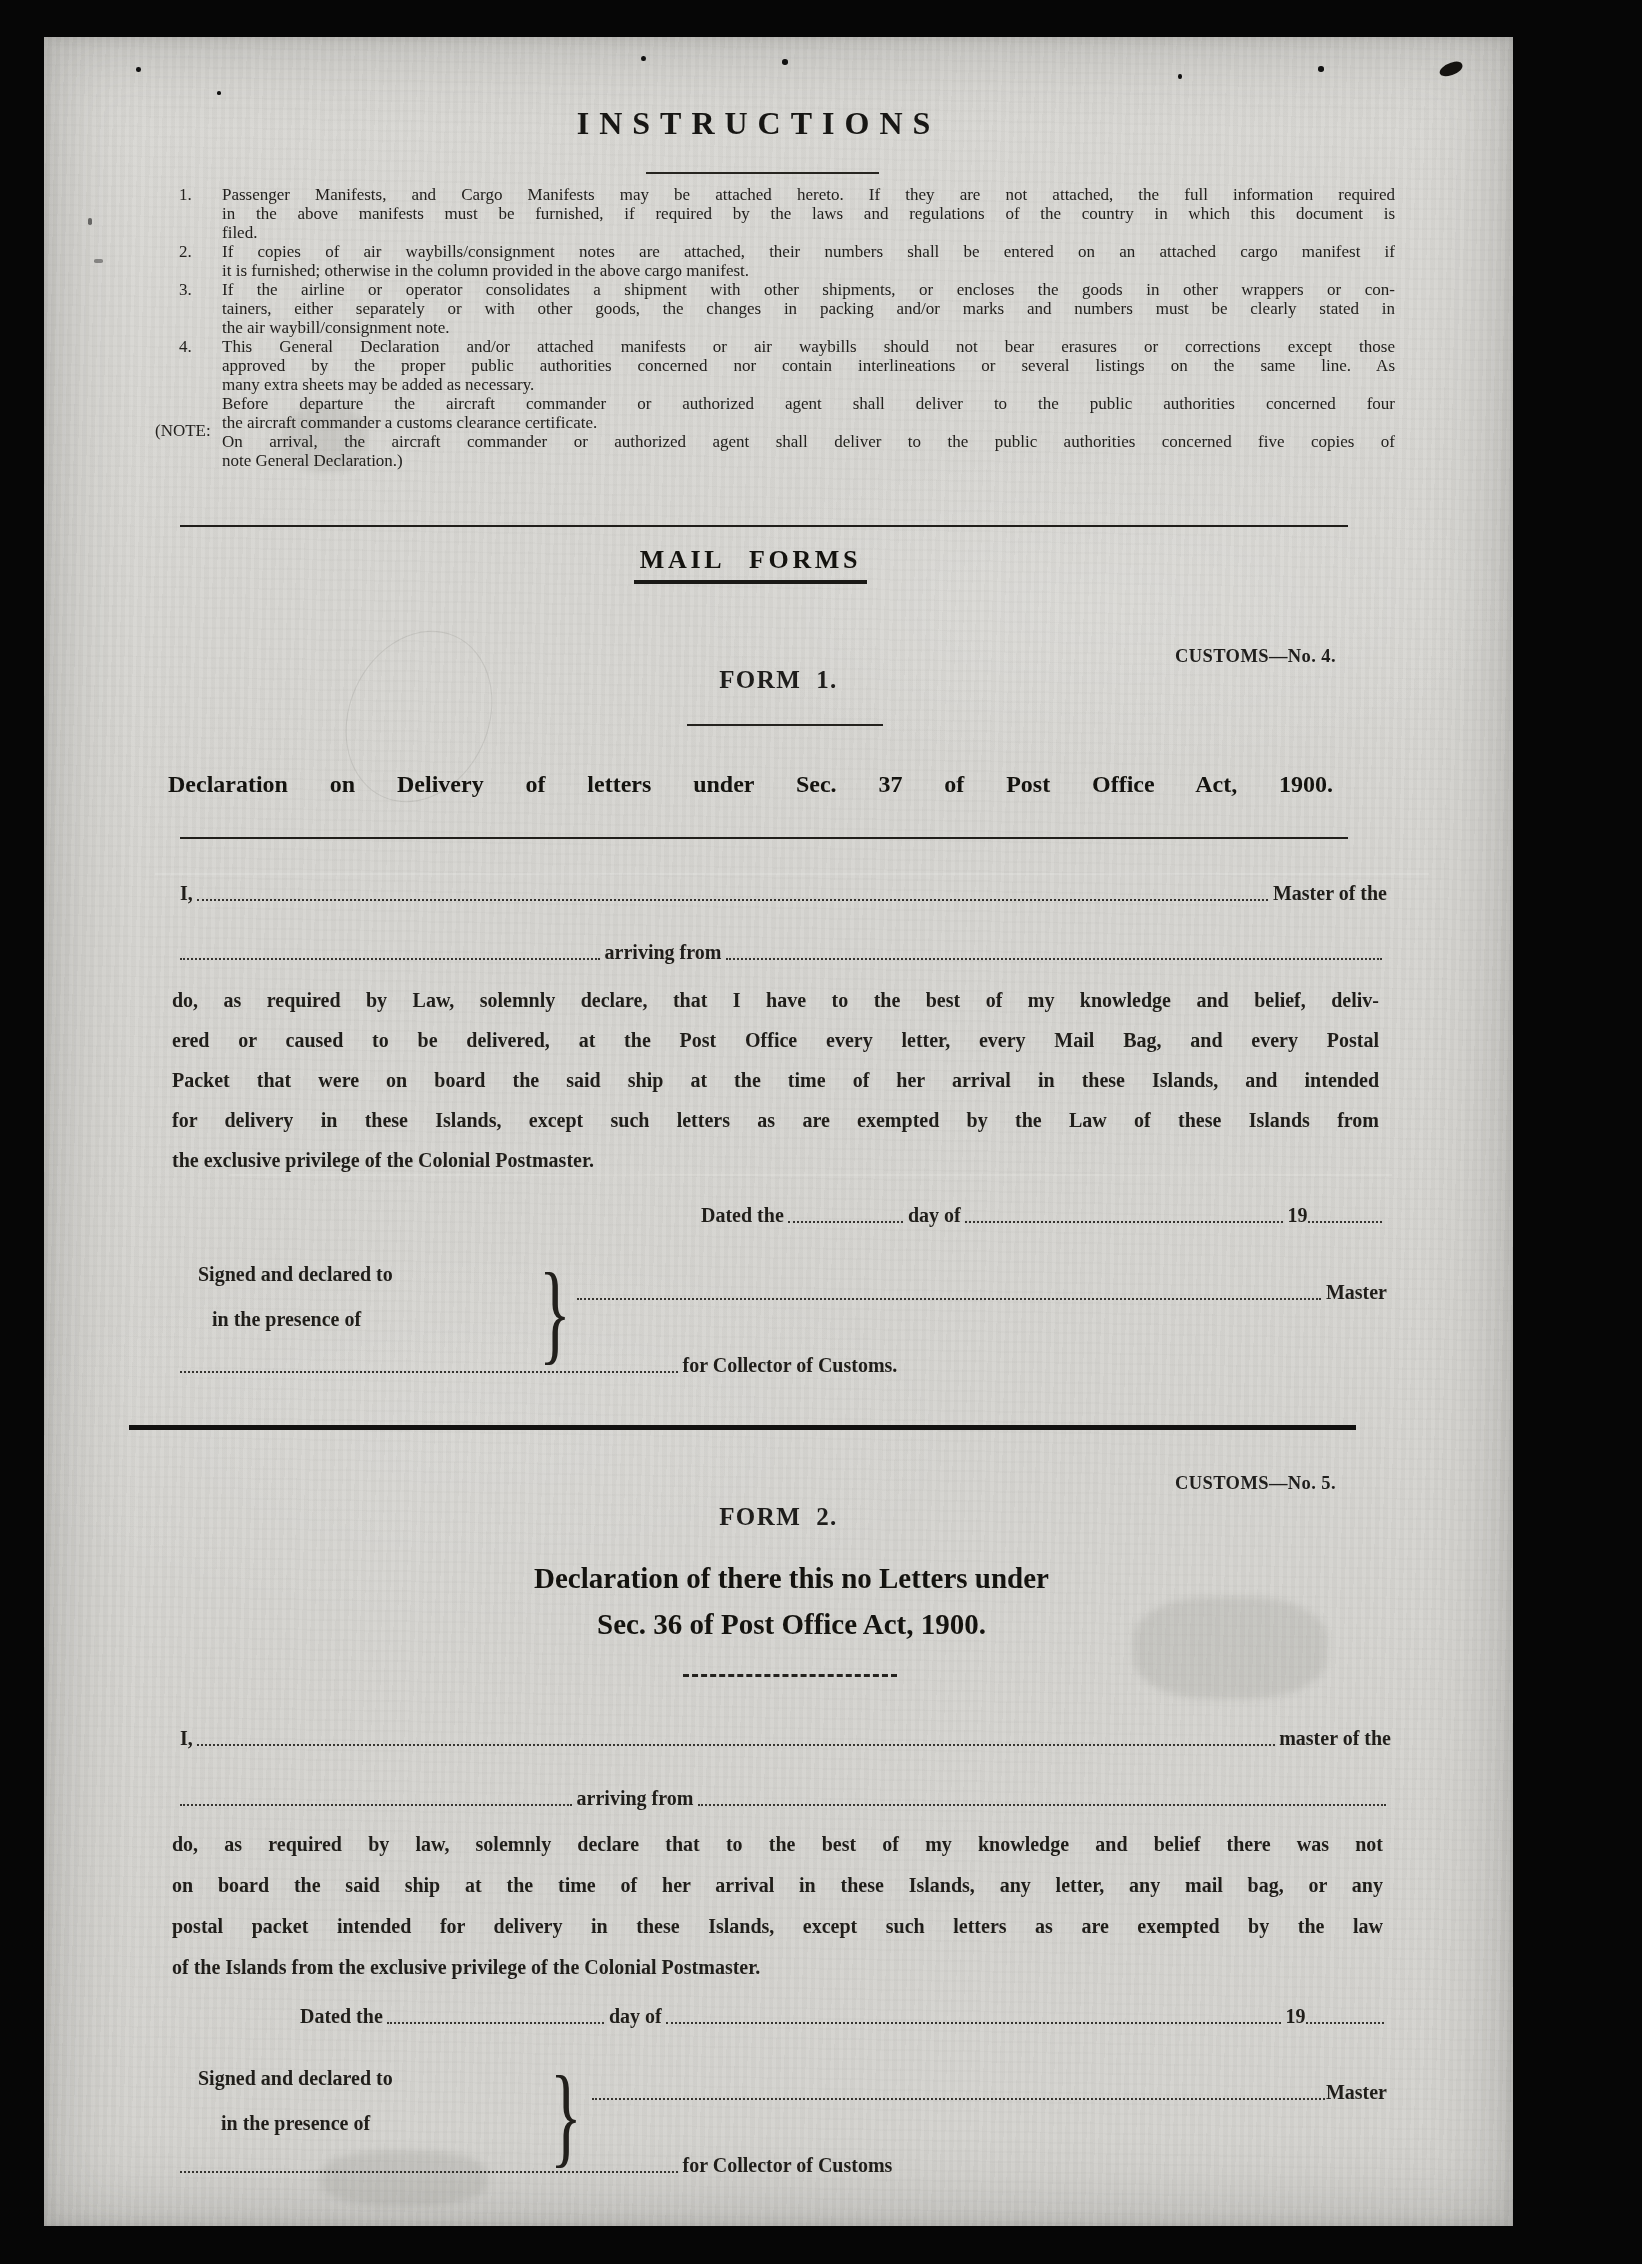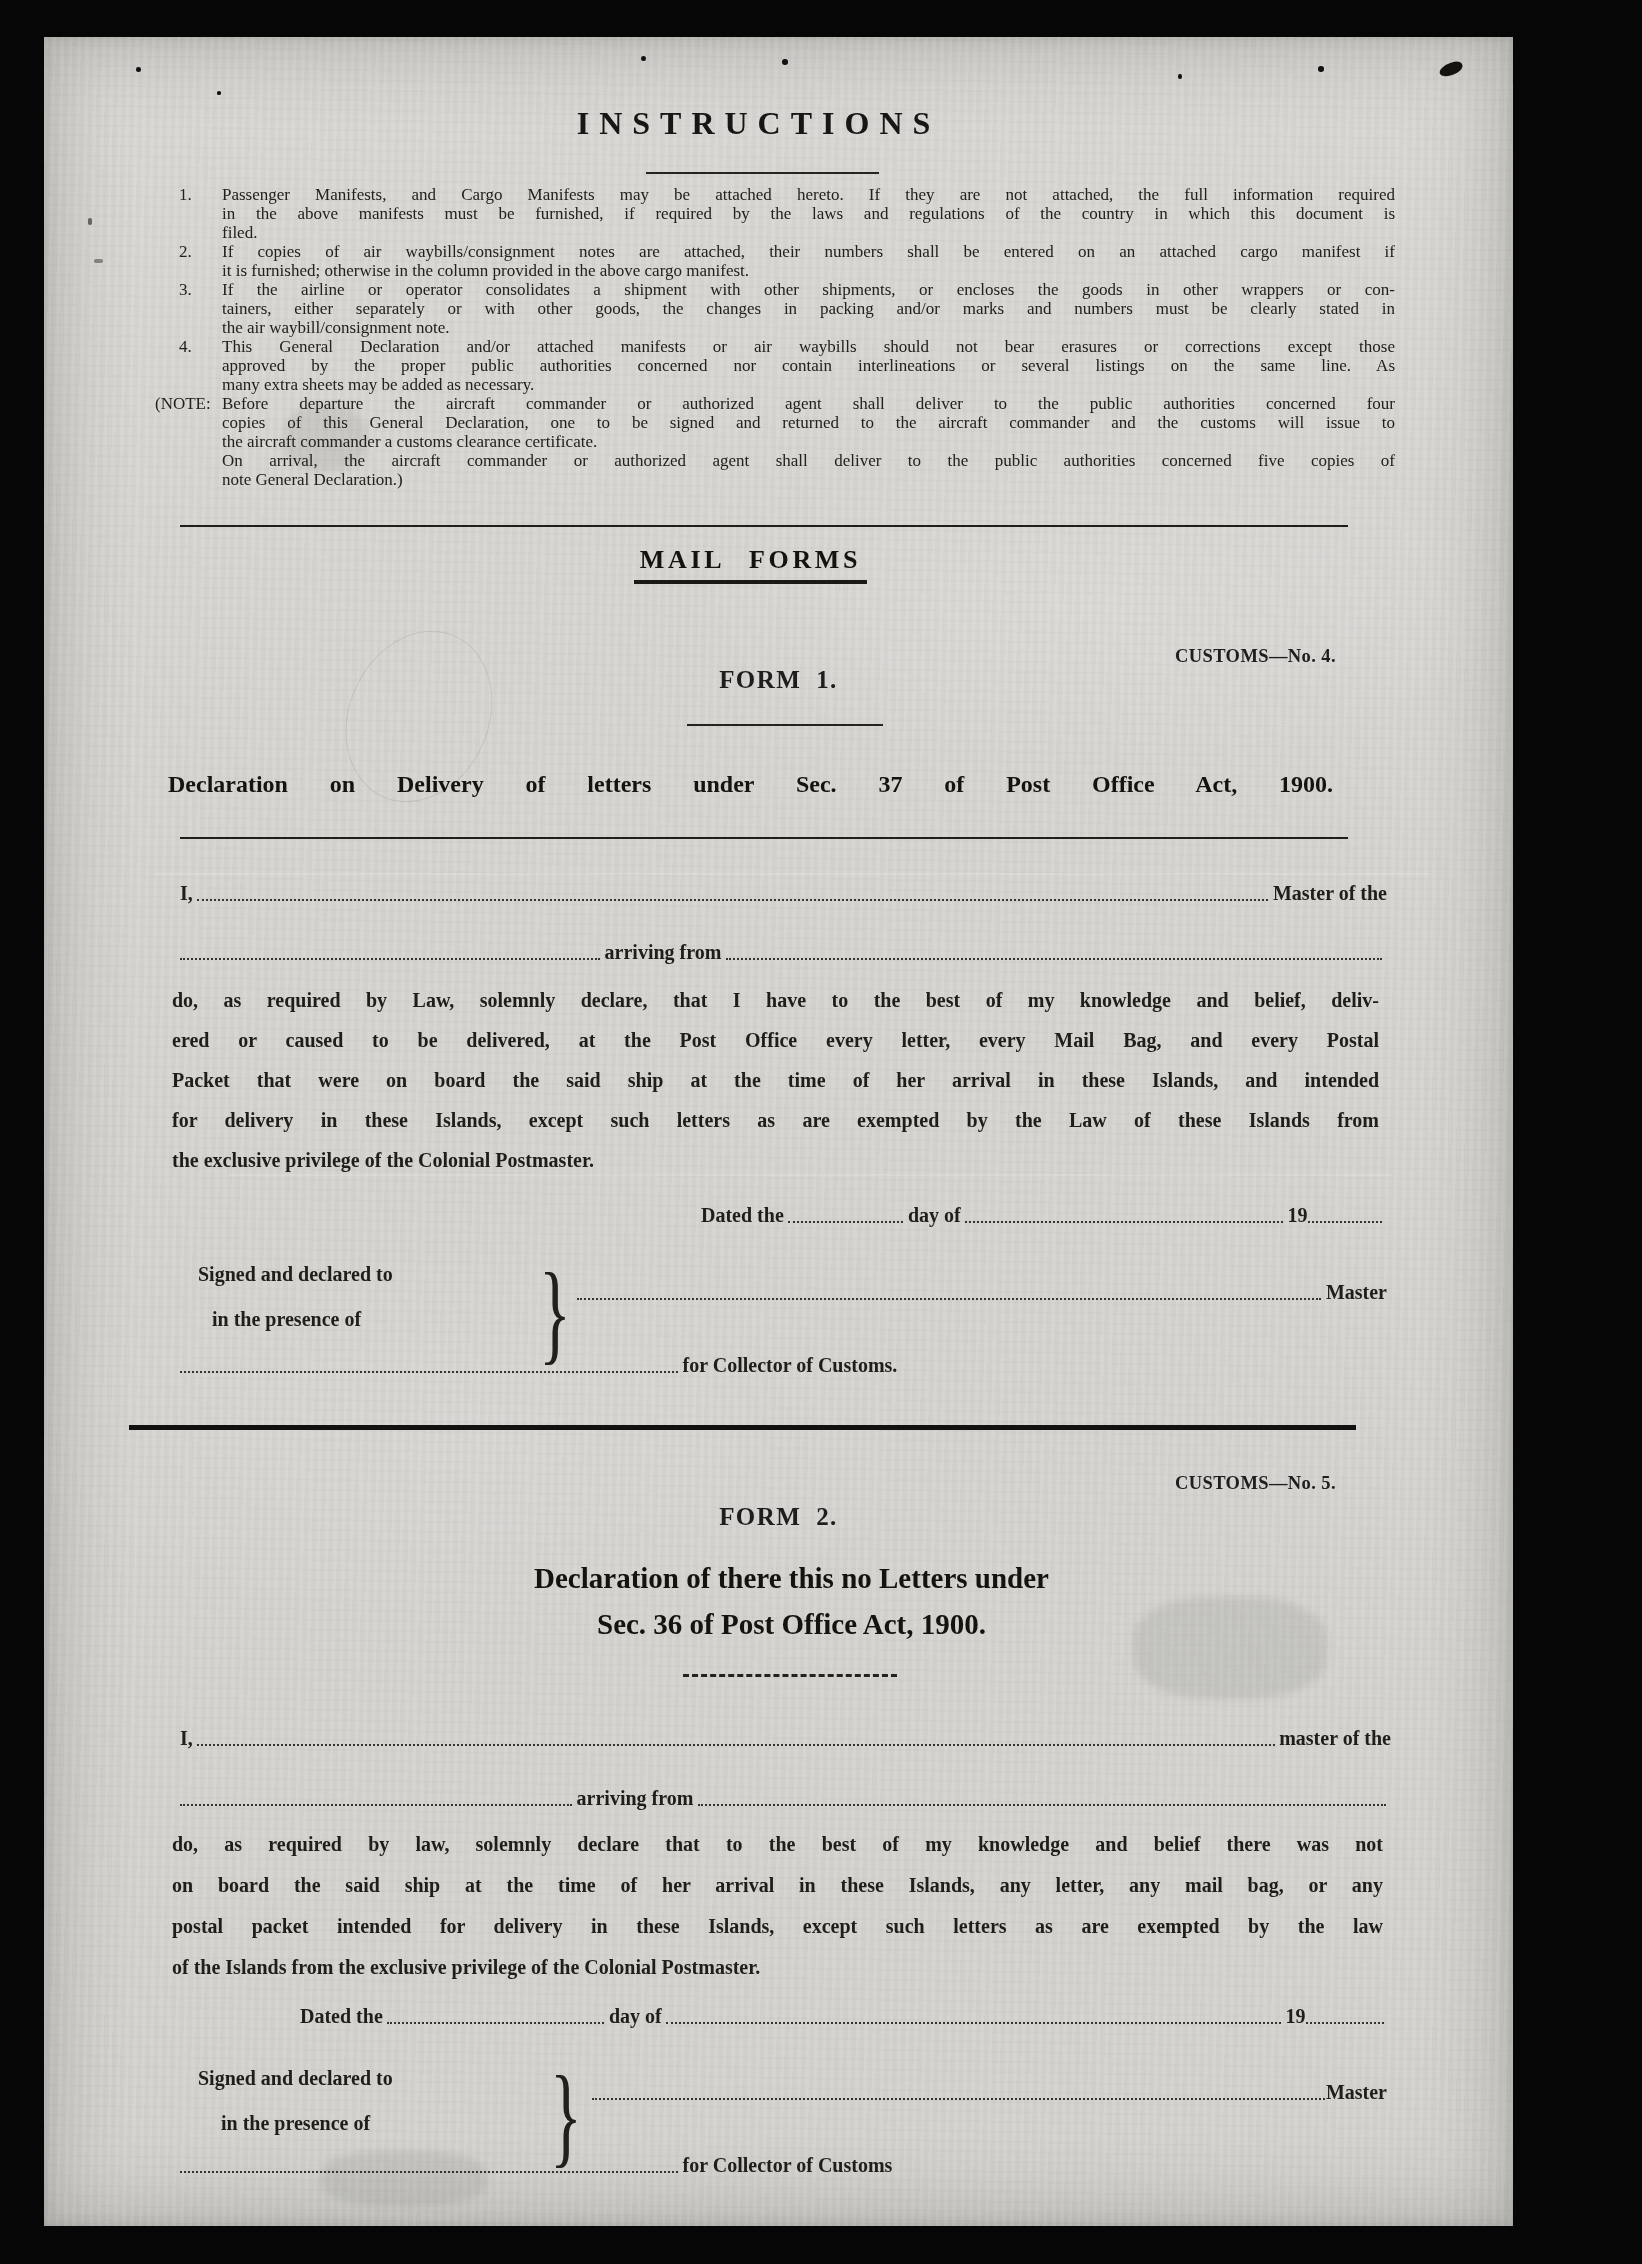--- a/index.html
+++ b/index.html
@@ -49,21 +49,21 @@
   .hr1{top:488px;left:136px;width:1168px;border-top:2.8px solid #201e1a;}
   .hr2{top:800px;left:136px;width:1168px;border-top:2.8px solid #201e1a;}
   .sep-thick{top:1388px;left:85px;width:1227px;border-top:5.5px solid #121110;}
 
   
   .ins-list{top:148px;left:135px;width:1216px;font-size:17px;line-height:19px;color:#23211e;}
   .ins-item{display:flex;}
   .ins-num{flex:0 0 43px;}
   .ins-body{flex:1;min-width:0;}
   .ins-item.note{margin-left:-24px;}
-  .ins-item.note .ins-num{flex:0 0 67px;}
+  .ins-item.note .ins-num{flex:0 0 67px;margin-top:27px;}
   .jline{text-align:justify;text-align-last:justify;white-space:nowrap;}
   .jline.last{text-align-last:left;}
   .ins-list .jline{white-space:normal;}
 
   
   .fbody{left:128px;width:1207px;font-size:20px;font-weight:700;color:#201e1a;}
   .f1-body{top:943px;line-height:40px;}
   .f2-body{top:1787px;line-height:41px;width:1211px;}
   .fbody .jline{white-space:normal;}
 
@@ -160,21 +160,20 @@
       <div class="ins-body">
           <div class="jline">This General Declaration and/or attached manifests or air waybills should not bear erasures or corrections except those</div>
           <div class="jline">approved by the proper public authorities concerned nor contain interlineations or several listings on the same line.  As</div>
           <div class="jline last">many extra sheets may be added as necessary.</div>
         </div>
     </div>
     <div class="ins-item note">
       <div class="ins-num">(NOTE:</div>
       <div class="ins-body">
           <div class="jline">Before departure the aircraft commander or authorized agent shall deliver to the public authorities concerned four</div>
-          <div class="jline">copies of this General Declaration, one to be signed and returned to the aircraft commander and the customs will issue to</div>
           <div class="jline last">the aircraft commander a customs clearance certificate.</div>
           <div class="jline">On arrival, the aircraft commander or authorized agent shall deliver to the public authorities concerned five copies of</div>
           <div class="jline last">note General Declaration.)</div>
         </div>
     </div>
   </div>
 
   <div class="abs hr1"></div>
 
   <div class="abs mailforms-wrap">

